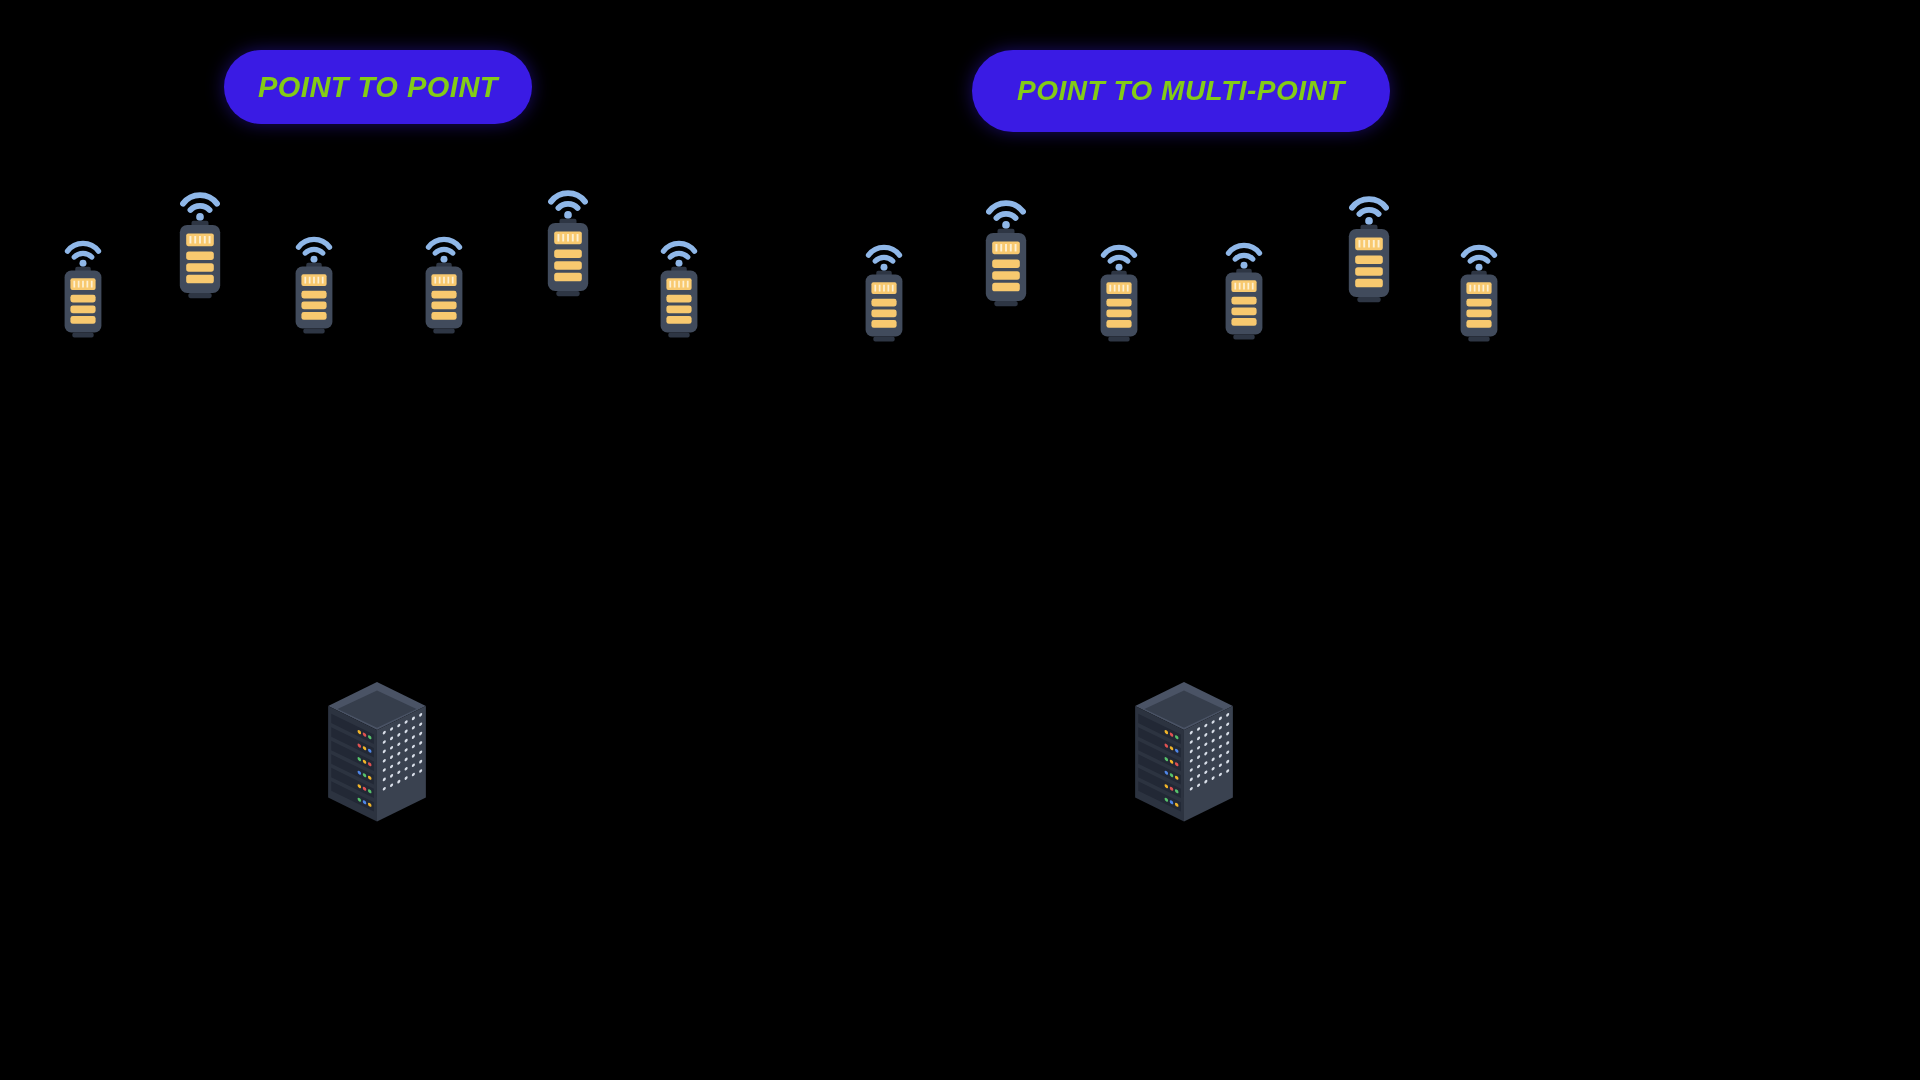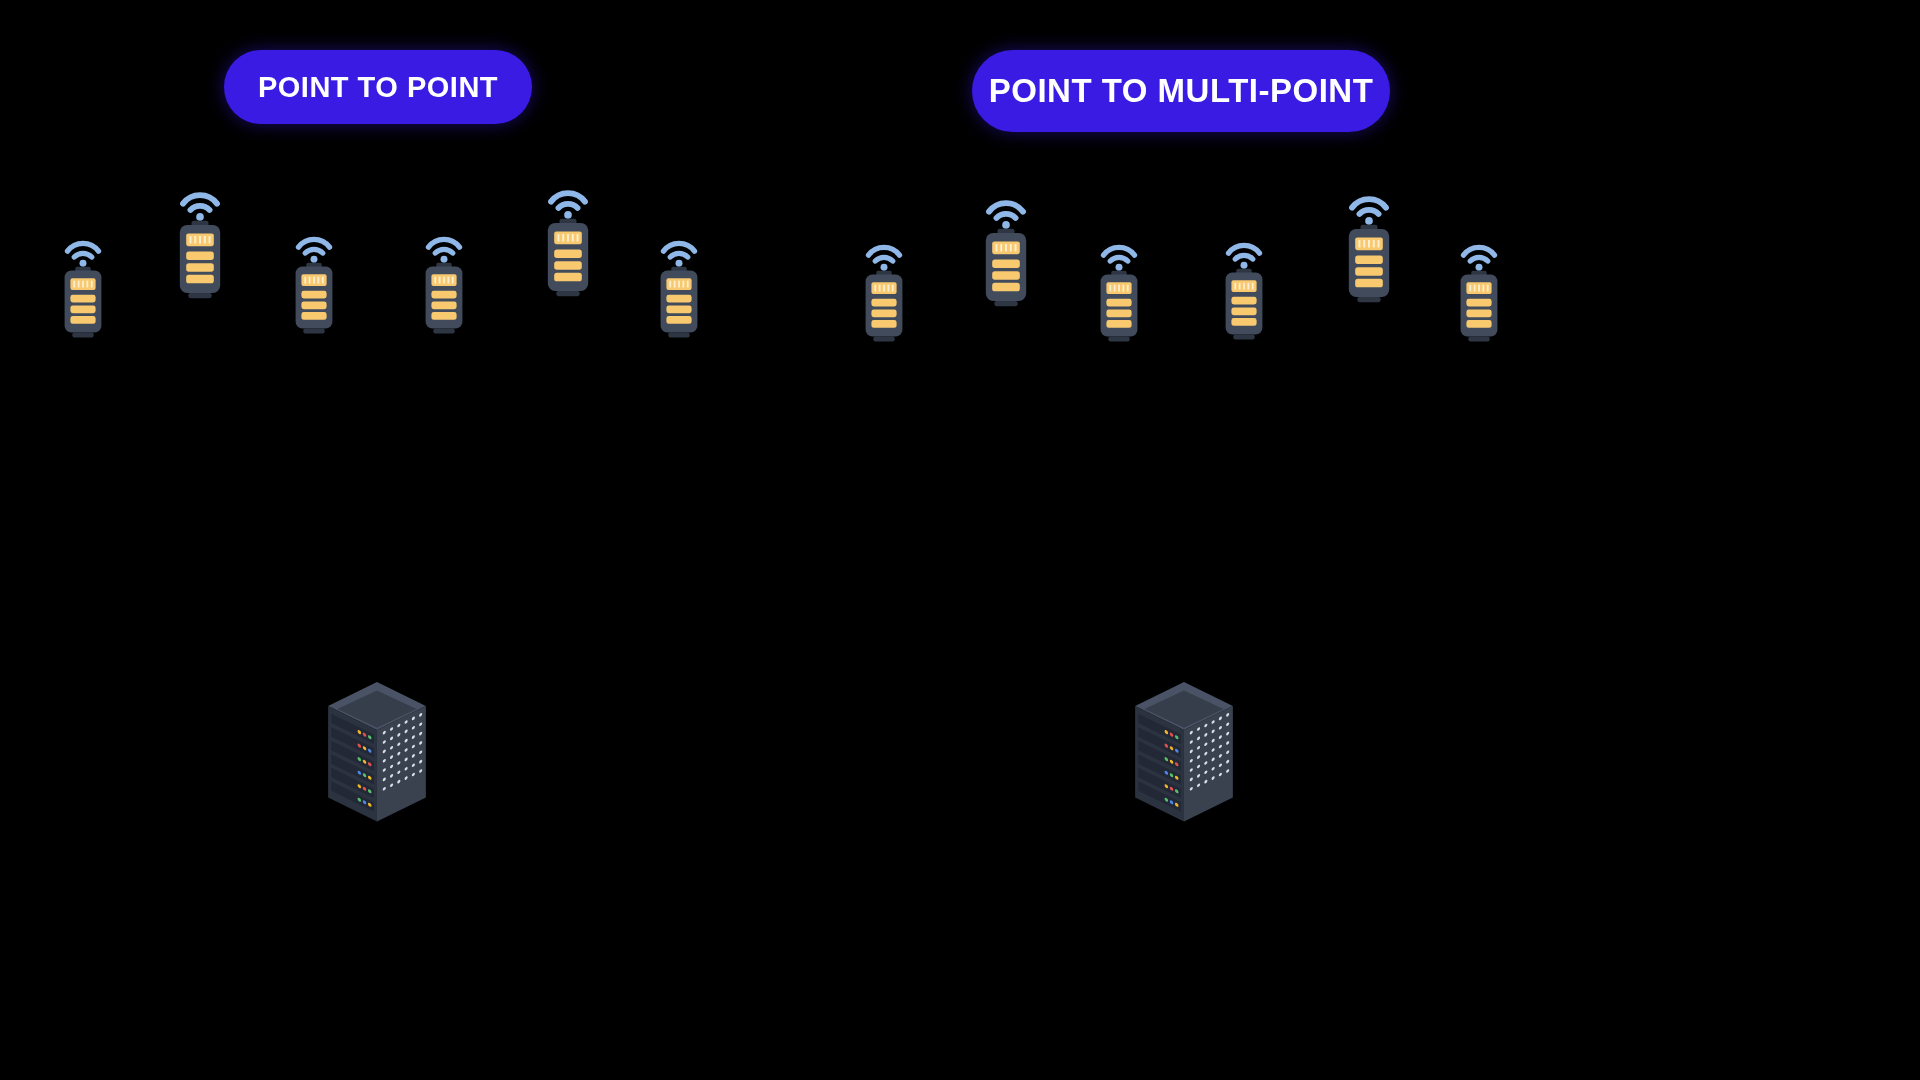--- a/index.html
+++ b/index.html
@@ -7,29 +7,30 @@
     width:1920px;height:1080px;
     background:#000;
     font-family:"Liberation Sans", sans-serif;
     position:relative;
     overflow:hidden;
   }
   .canvas{position:absolute;inset:0;background:#000;}
   .pill{
     position:absolute;
     background:#3a1be4;
-    color:#ffffff;
+    color:#84cc16;
     border-radius:44px;
     display:flex;align-items:center;justify-content:center;
     font-weight:bold;
     letter-spacing:0.5px;
     box-shadow:0 0 18px rgba(58,27,228,0.45);
+    font-style:italic;
   }
   .pill.left{left:224px;top:50px;width:308px;height:74px;font-size:29px;}
-  .pill.right{left:972px;top:50px;width:418px;height:82px;font-size:33px;}
+  .pill.right{left:972px;top:50px;width:418px;height:82px;font-size:28px;}
   .device{position:absolute;}
   .device svg{display:block;}
   .device.low{width:62px;}
   .device.raised{width:68px;}
   .server{position:absolute;width:104px;}
   .server svg{display:block;}
 </style>
 </head>
 <body>
 

